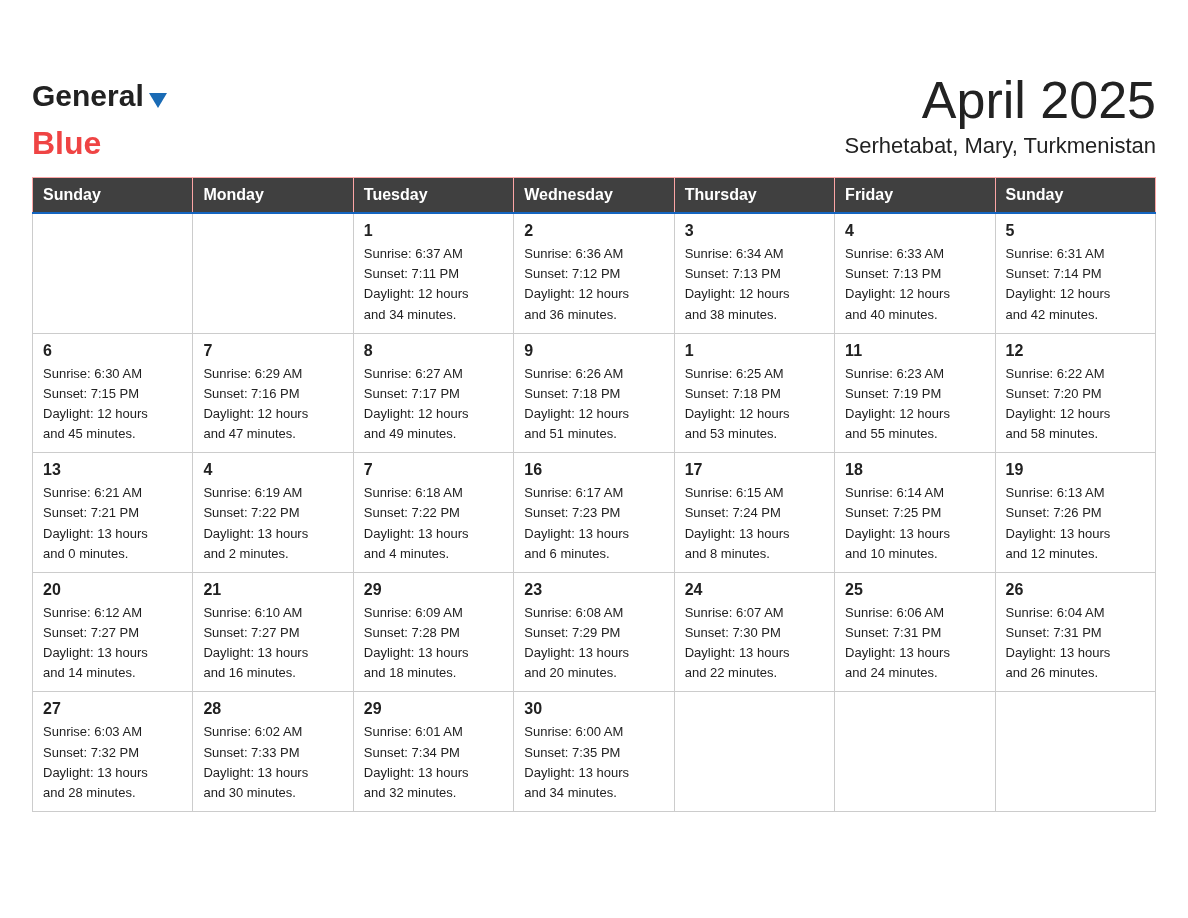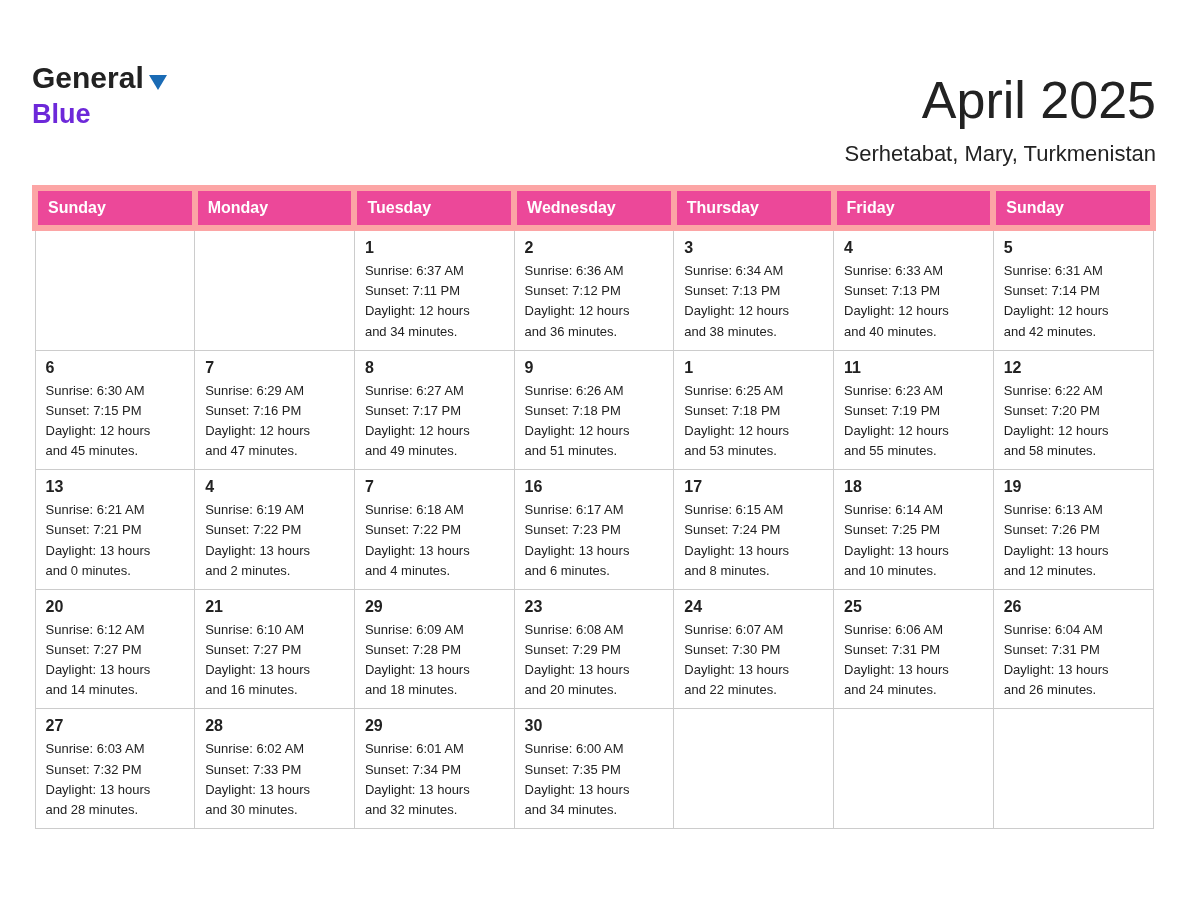--- a/index.html
+++ b/index.html
@@ -7,53 +7,53 @@
       font-family: Arial, sans-serif;
       background: #fff;
       color: #222;
       padding: 24px 32px;
       width: 1188px;
       min-height: 918px;
     }
     .header {
       display: flex;
       justify-content: space-between;
-      align-items: center;
+      align-items: flex-end;
       margin-bottom: 18px;
       gap: 12px;
     }
     .title-block {
       text-align: right;
     }
     .title-block h1 {
       font-size: 52px;
       font-weight: 400;
       color: #222;
       line-height: 1.1;
       margin-top: 48px;
     }
     .title-block h2 {
       font-size: 22px;
       font-weight: 400;
       color: #222;
-      margin-top: 12px;
+      margin-top: 4px;
     }
     .calendar {
       width: 100%;
       border-collapse: collapse;
       table-layout: fixed;
     }
     .calendar thead tr th {
-      background: #ec4899;
+      background: #404040;
       color: #fff;
       font-size: 16px;
       font-weight: 600;
       padding: 8px 10px;
       text-align: left;
-      border: 6px solid #fca5a5;
+      border: 1px solid #fca5a5;
     }
     .calendar tbody tr td {
       vertical-align: top;
       border: 1px solid #ccc;
       padding: 8px 10px;
       font-size: 13px;
       color: #222;
       min-height: 90px;
       height: 110px;
     }
@@ -95,25 +95,25 @@
       height: 0;
       border-left: 9px solid transparent;
       border-right: 9px solid transparent;
       border-top: 15px solid #1a6bb5;
       margin-left: 3px;
       vertical-align: middle;
       position: relative;
       top: 4px;
     }
     .logo-line2 {
-      font-size: 27px;
+      font-size: 32px;
       font-weight: bold;
-      color: #6d28d9;
+      color: #ef4444;
       line-height: 1;
-      margin-top: 8px;
+      margin-top: 16px;
     }
     .empty-cell {
       background: #fff;
     }
   </style>
 </head>
 <body>
 
 <div class="header">
   <div class="logo-container">

